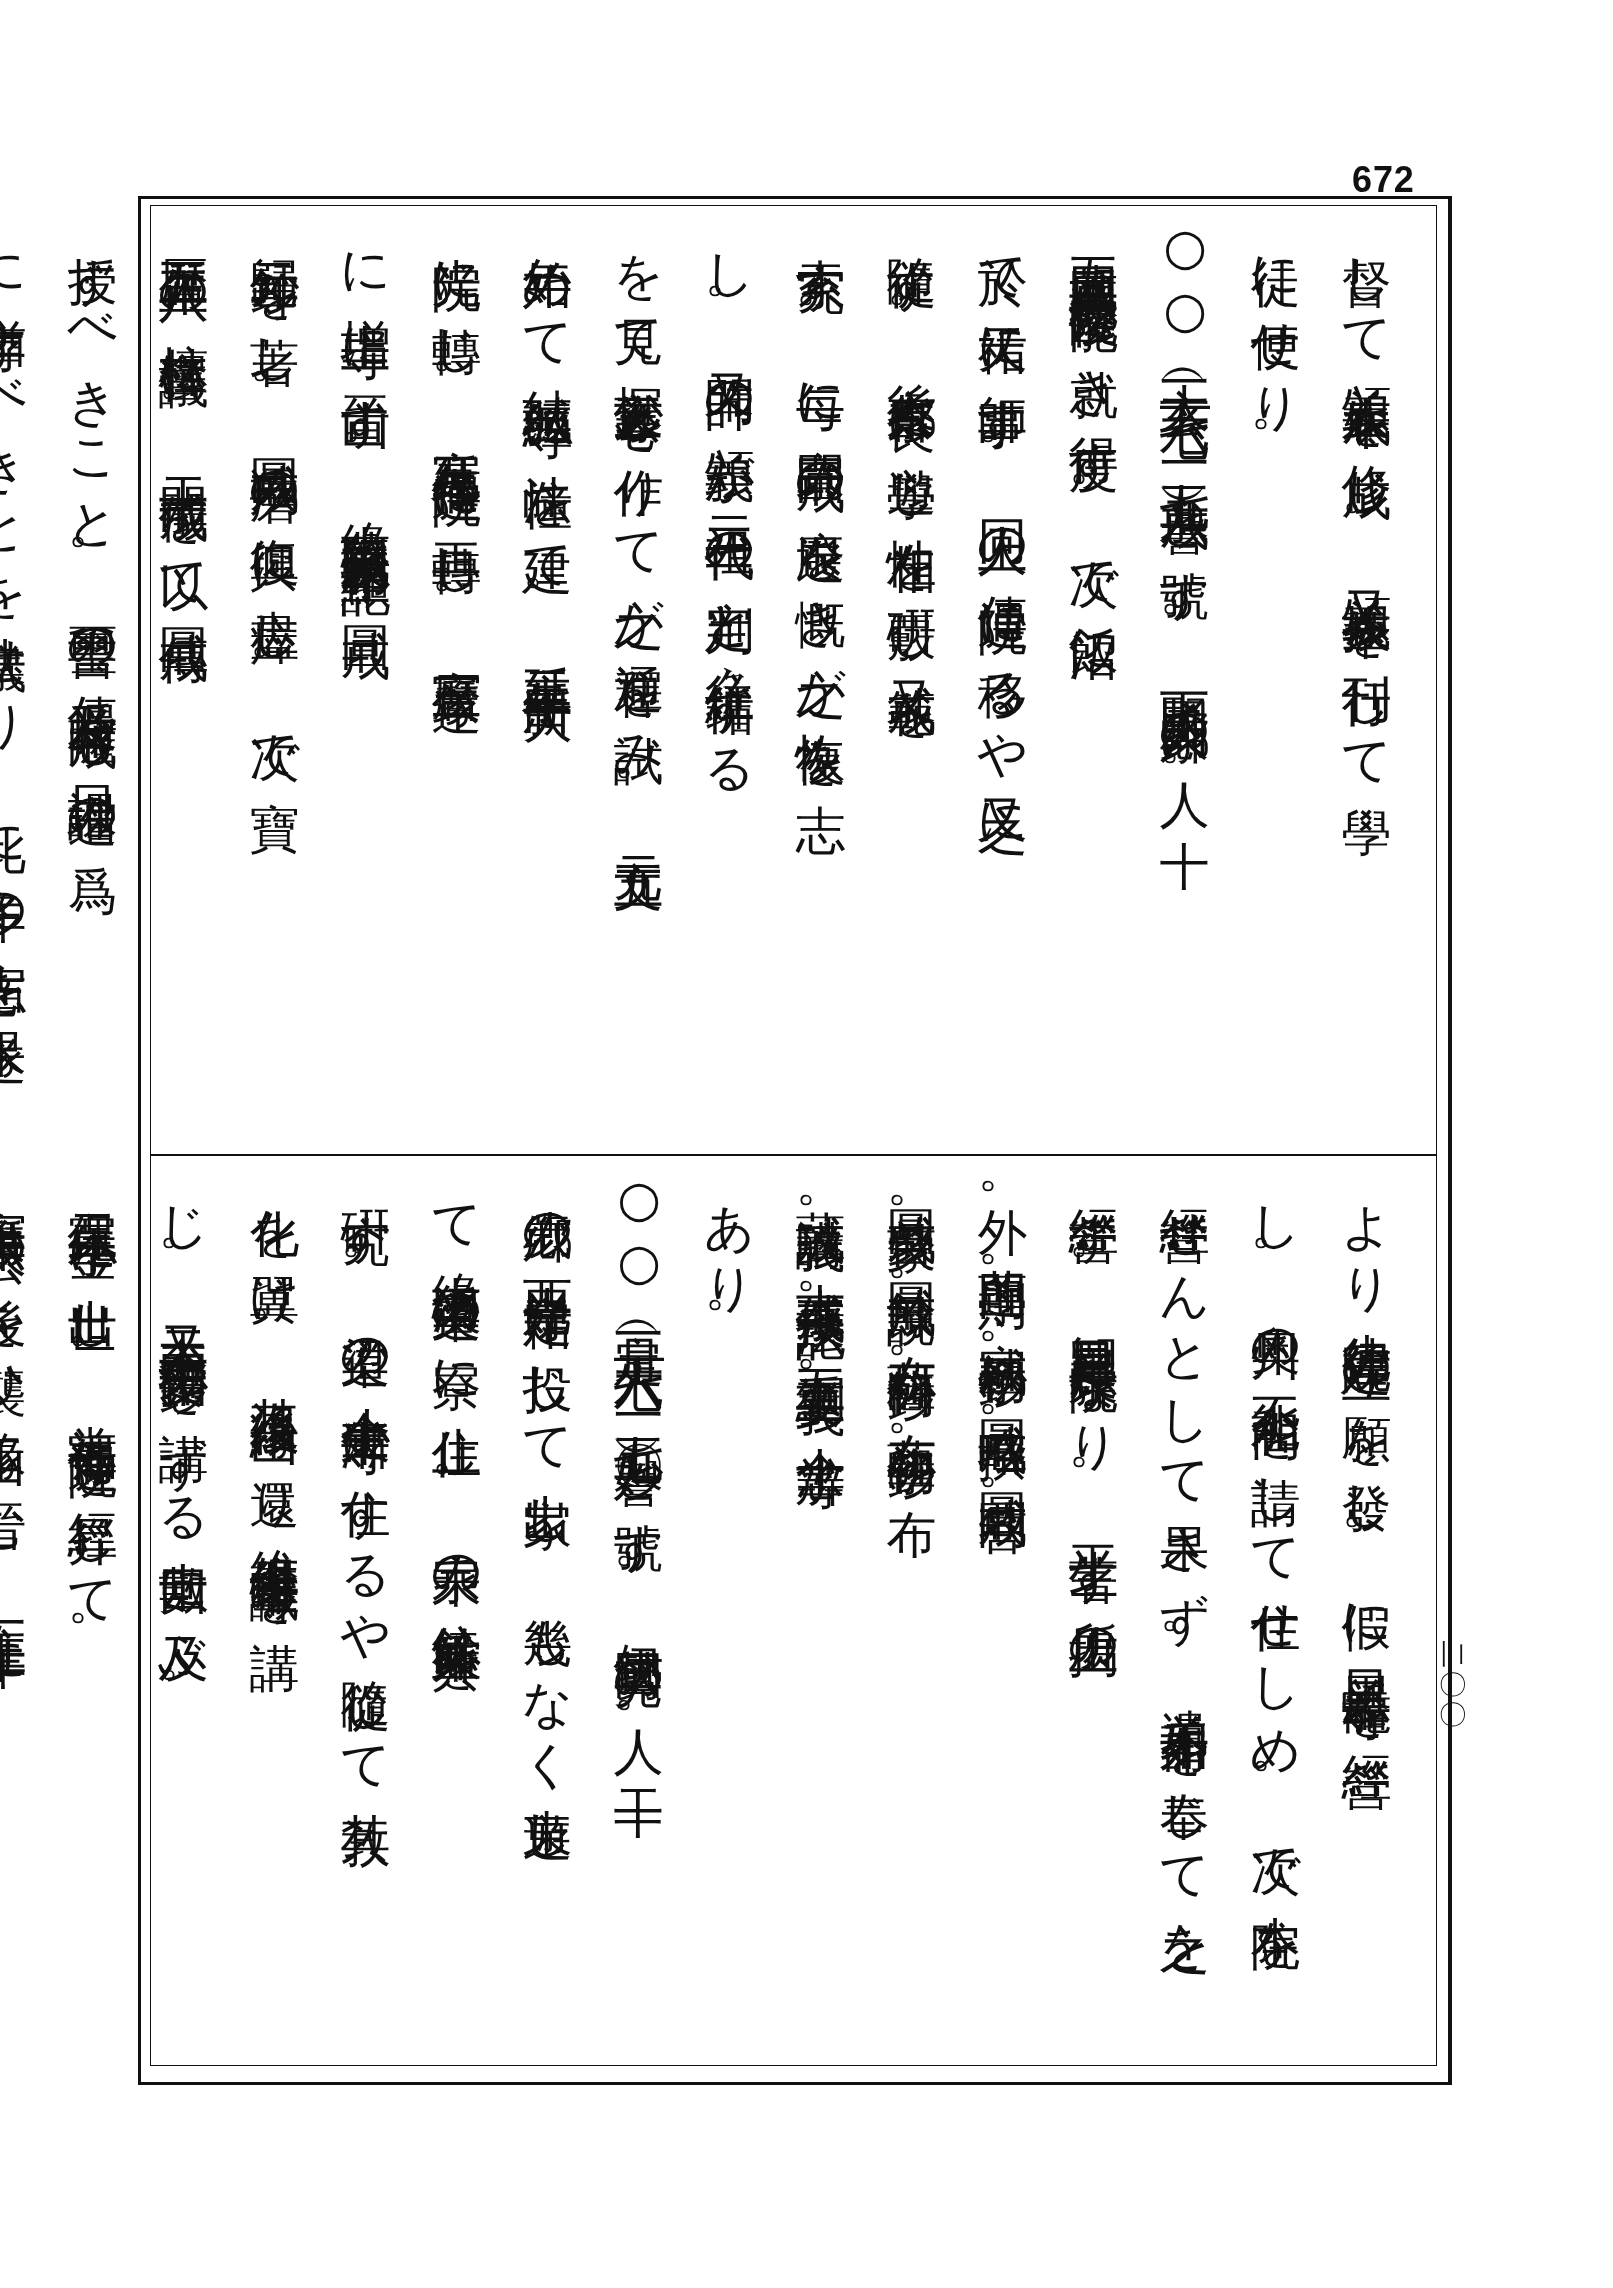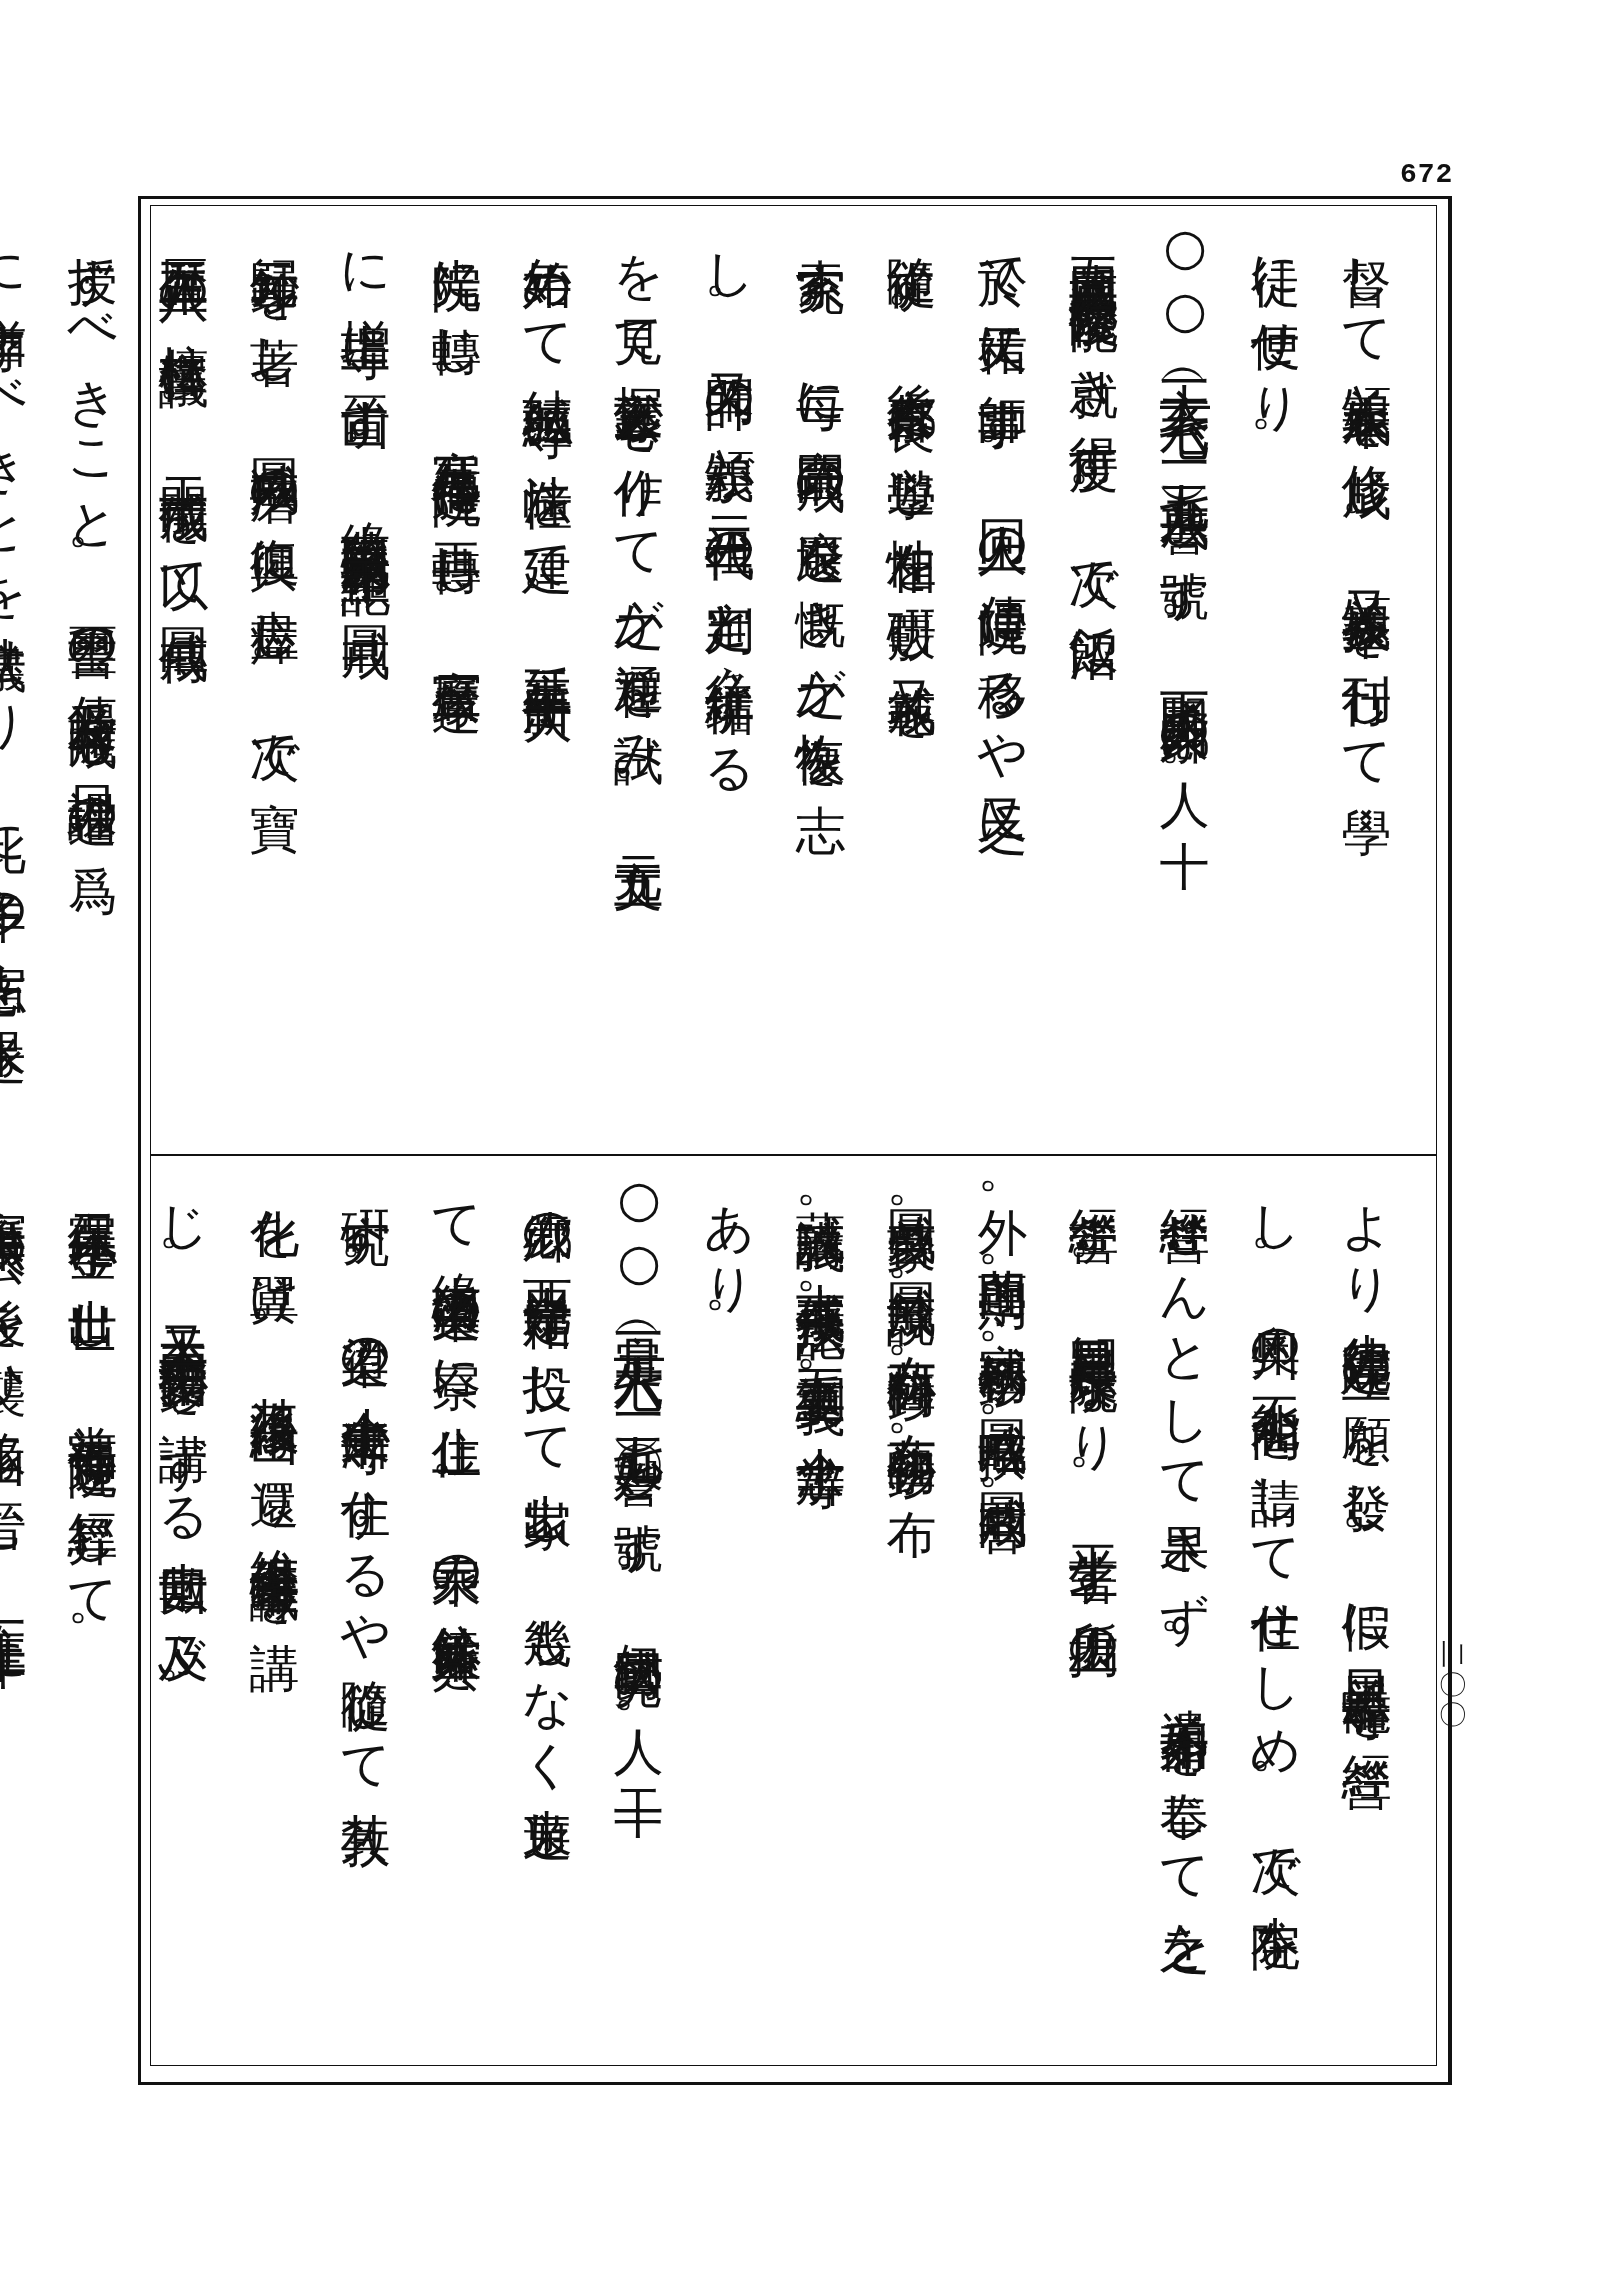--- a/index.html
+++ b/index.html
@@ -1,19 +1,19 @@
 <!DOCTYPE html>
 <html style="font-size:14.8px"><head>
 <meta charset="utf-8">
 <style>
   html, body { margin: 0; padding: 0; background: #ffffff; }
   body { width: 1613px; height: 2289px; position: relative; overflow: hidden;
          font-family: "DejaVu Serif", "Liberation Serif", serif; color: #111; }
-  .page-number { position: absolute; left: 1400px; top: 159px; font-size: 28px;
-                 font-weight: bold; letter-spacing: 0.9px; font-family: Liberation Mono, monospace; }
+  .page-number { position: absolute; left: 1352px; top: 159px; font-size: 36px;
+                 font-weight: bold; letter-spacing: 0.9px; font-family: Liberation Sans, sans-serif; }
   .frame-outer { position: absolute; left: 138px; top: 196px; width: 1307px; height: 1883px;
                  border-top: 3.7px solid #111; border-right: 4.6px solid #111;
                  border-bottom: 3.7px solid #111; border-left: 3.7px solid #111; }
   .frame-inner { position: absolute; left: 150px; top: 205px; width: 1285px; height: 1859px;
                  border: 1.8px solid #111; }
   .divider { position: absolute; left: 150px; top: 1154px; width: 1287px; height: 0;
              border-top: 2.8px solid #111; }
   .band { position: absolute; left: 175px; width: 1237px; writing-mode: vertical-rl;
           -webkit-writing-mode: vertical-rl; font-size: 50px; line-height: 91px;
           letter-spacing: 4.6px; text-orientation: upright; white-space: nowrap; }

